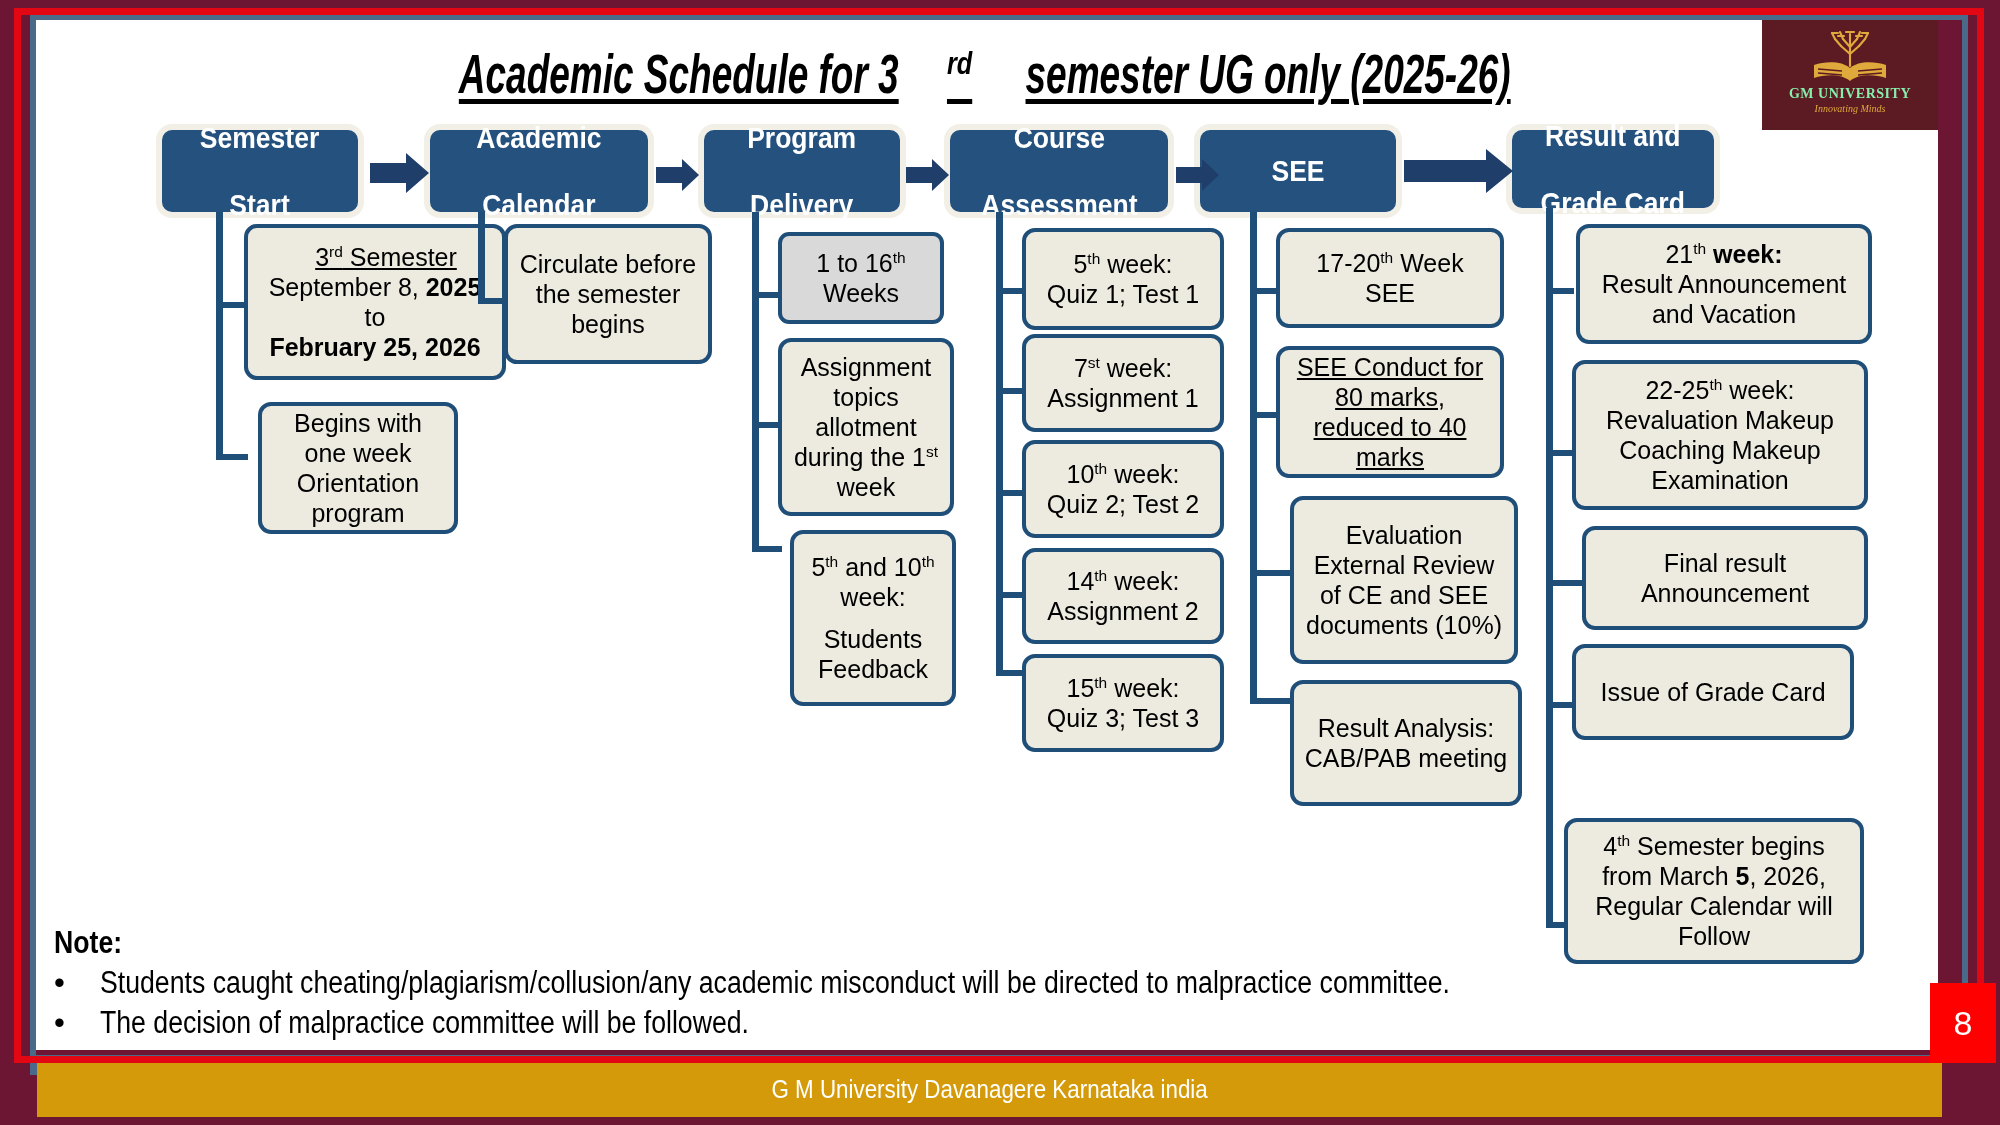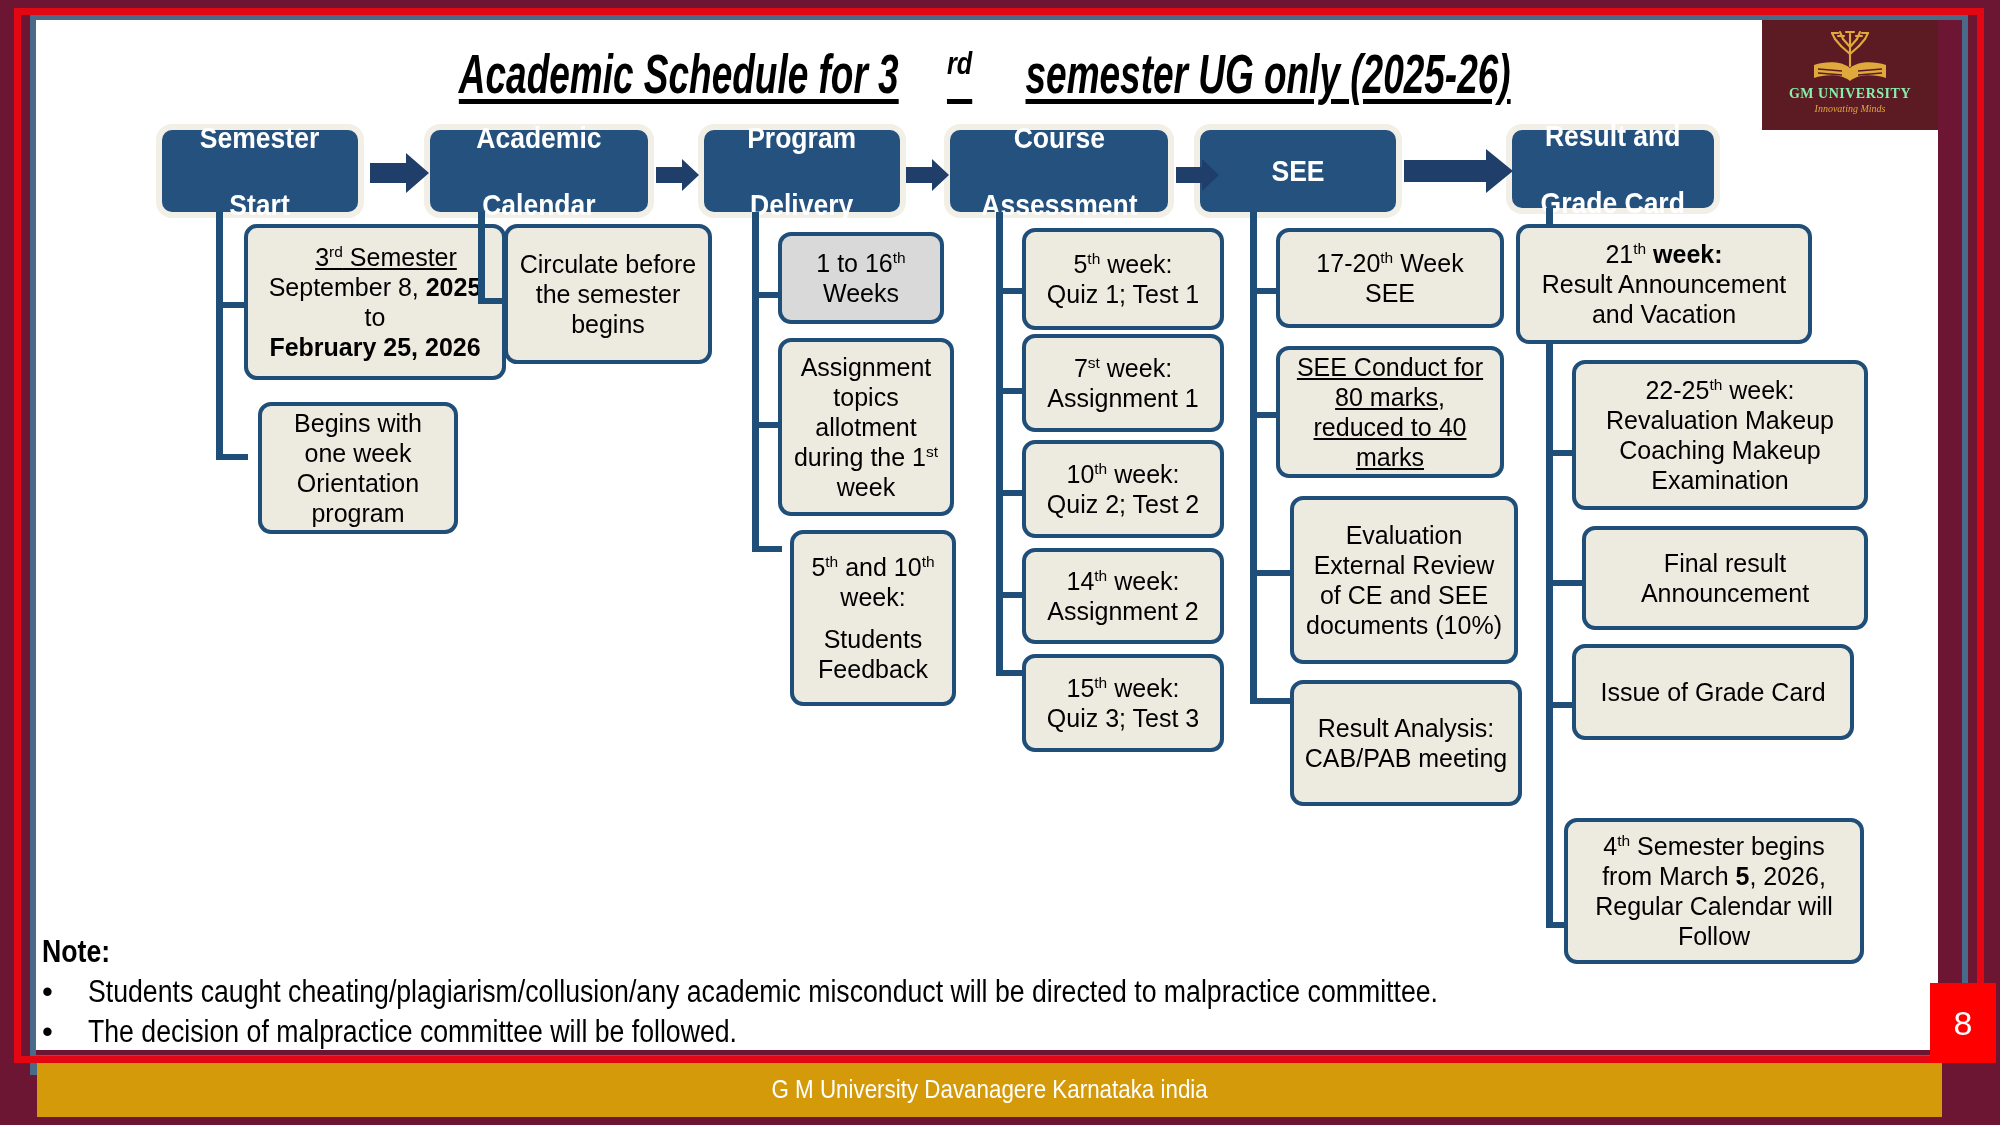--- a/index.html
+++ b/index.html
@@ -149,24 +149,23 @@
   .dbox sup { font-size: 0.62em; vertical-align: super; }
   .dbox .b { font-weight: bold; }
   .dbox .u { text-decoration: underline; margin-left: 22px; }
 
   
   .conn { position: absolute; background: #1F4E79; }
 
   
   .notes {
     position: absolute;
-    left: 6px; top: 905px;
+    left: 18px; top: 905px;
     width: 1700px;
     color: #000000;
-    margin-top: 9px;
   }
   .notes .head {
     font-size: 31px; font-weight: bold; margin-bottom: 2px;
     transform: scaleX(0.86); transform-origin: left center;
   }
   .notes ul { list-style: none; }
   .notes li {
     font-size: 31px; line-height: 1.28;
     display: flex; align-items: flex-start;
   }
@@ -276,21 +275,21 @@
 
     <div class="dbox" style="left:468px; top:204px; width:208px; height:140px;">
       <span>Circulate before the semester begins</span>
     </div>
 
     <div class="conn" style="left:716px; top:192px; width:7px; height:340px;"></div>
     <div class="conn" style="left:716px; top:272px; width:30px; height:6px;"></div>
     <div class="conn" style="left:716px; top:402px; width:30px; height:6px;"></div>
     <div class="conn" style="left:716px; top:526px; width:30px; height:6px;"></div>
 
-    <div class="dbox gray" style="left:742px; top:212px; width:166px; height:92px;">
+    <div class="dbox gray" style="left:742px; top:212px; width:166px; height:92px;border-radius:11px;">
       <span><span>1 to 16</span><sup>th</sup><span> Weeks</span></span>
     </div>
 
     <div class="dbox" style="left:742px; top:318px; width:176px; height:178px;">
       <span><span>Assignment topics allotment during the 1</span><sup>st</sup><span> week</span></span>
     </div>
 
     <div class="dbox" style="left:754px; top:510px; width:166px; height:176px;">
       <div>
         <span><span>5</span><sup>th</sup><span> and 10</span><sup>th</sup><span> week:</span></span>
@@ -366,21 +365,21 @@
       <span>Result Analysis: CAB/PAB meeting</span>
     </div>
 
     <div class="conn" style="left:1510px; top:188px; width:7px; height:720px;"></div>
     <div class="conn" style="left:1510px; top:268px; width:28px; height:6px;"></div>
     <div class="conn" style="left:1510px; top:430px; width:28px; height:6px;"></div>
     <div class="conn" style="left:1510px; top:560px; width:38px; height:6px;"></div>
     <div class="conn" style="left:1510px; top:682px; width:28px; height:6px;"></div>
     <div class="conn" style="left:1510px; top:902px; width:18px; height:6px;"></div>
 
-    <div class="dbox" style="left:1480px; top:204px; width:296px; height:120px;">
+    <div class="dbox" style="left:1540px; top:204px; width:296px; height:120px;">
       <div>
         <span><span>21</span><sup>th</sup><span class="b"> week:</span></span><br>
         <span>Result  Announcement and Vacation</span>
       </div>
     </div>
 
     <div class="dbox" style="left:1536px; top:340px; width:296px; height:150px;">
       <div>
         <span><span>22-25</span><sup>th</sup><span> week:</span></span><br>
         <span>Revaluation Makeup Coaching Makeup Examination</span>

